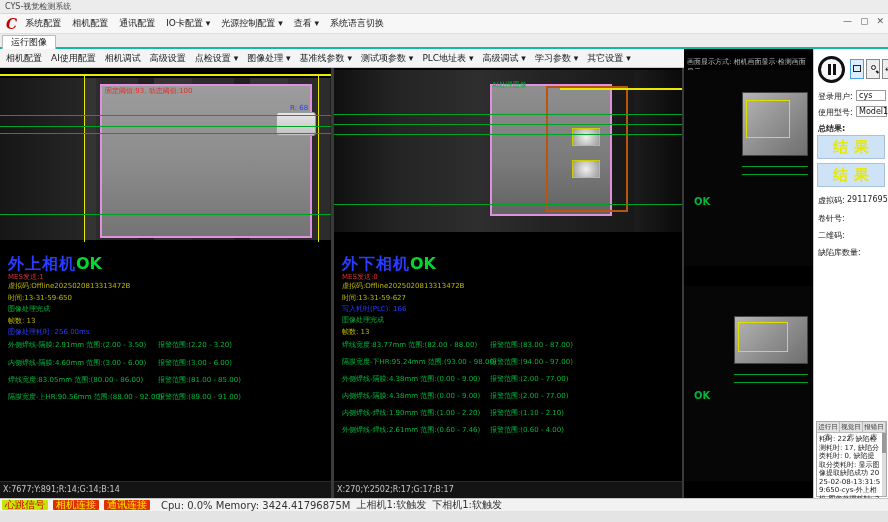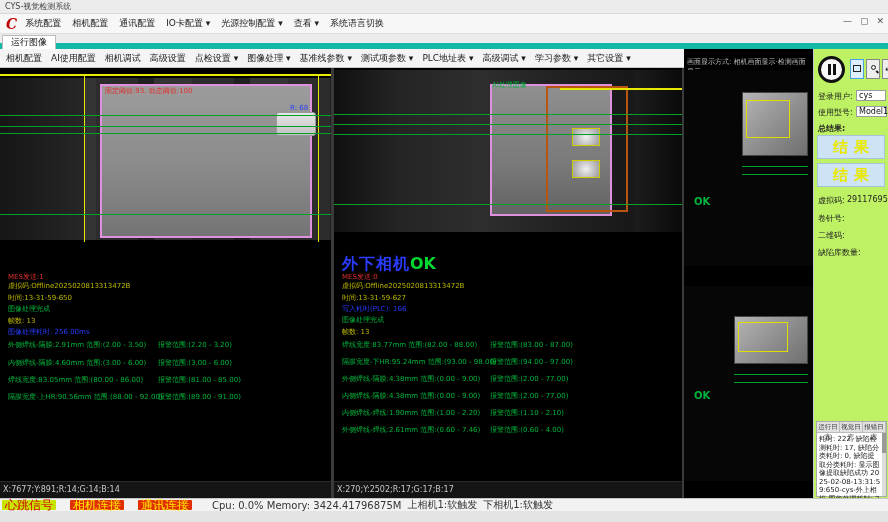--- a/index.html
+++ b/index.html
@@ -5,56 +5,56 @@
   html,body{margin:0;padding:0;background:#9a9a9a;}
   *{box-sizing:border-box;font-family:"DejaVu Sans","Liberation Sans",sans-serif;}
   #root{position:relative;width:888px;height:522px;background:#000;overflow:hidden;}
   .ab{position:absolute;}
   
   .titlebar{left:0;top:0;width:888px;height:14px;background:#ececec;border-bottom:1px solid #d8d8d8;color:#444;font-size:8px;line-height:14px;padding-left:5px;}
   .menubar{left:0;top:14px;width:888px;height:20px;background:#f7f7f7;border-bottom:1px solid #e0e0e0;display:flex;align-items:center;}
   .logo{color:#c00000;font-family:"DejaVu Serif","Liberation Serif",serif;font-style:italic;font-weight:bold;font-size:14px;margin:0 8px 0 6px;}
   .menu-item{font-size:9px;color:#222;margin-right:11px;cursor:default;}
   .win-controls{position:absolute;right:4px;top:2px;display:flex;gap:8px;color:#555;font-size:9px;}
-  .tabrow{left:0;top:34px;width:888px;height:15px;background:#ececec;border-bottom:6px solid #14b8a6;padding-left:8px;}
+  .tabrow{left:0;top:34px;width:888px;height:15px;background:#ececec;border-bottom:2px solid #14b8a6;padding-left:8px;}
   .tab{position:absolute;left:2px;top:1px;height:14px;padding:0 8px;background:#fff;border:1px solid #bbb;border-bottom:none;font-size:9px;line-height:13px;color:#222;}
   .toolbar2{left:0;top:49px;width:813px;height:19px;background:#f4f4f4;border-bottom:1px solid #c9c9c9;display:flex;align-items:center;padding-left:6px;}
   .tool-item{font-size:9px;color:#1a1a1a;margin-right:9px;white-space:nowrap;}
   
   .panel{background:#000;overflow:hidden;}
   .caption{position:absolute;left:0;width:100%;height:17px;background:#141414;border-top:1px solid #2a2a2a;color:#c8c8c8;font-size:8px;line-height:16px;padding-left:3px;}
   .hgreen{position:absolute;height:1px;background:#00a326;}
   .vyellow{position:absolute;width:1px;background:#e8e800;}
   .hyellow{position:absolute;height:2px;background:#e8e800;}
   .f7{font-size:7px;}
   .g{color:#00b63c;}  .y{color:#bdb800;}  .b{color:#2a3cff;}  .r{color:#e03030;}
   .cam-title{font-size:16px;font-weight:bold;color:#2a3cff;letter-spacing:1px;}
   .cam-ok{font-size:16px;font-weight:bold;color:#00d830;}
   
-  .sidebar{left:813px;top:49px;width:75px;height:449px;background:#bef264;border-left:1px solid #c8c8c8;}
+  .sidebar{left:813px;top:49px;width:75px;height:449px;background:#ffffff;border-left:1px solid #c8c8c8;}
   .sb-label{position:absolute;font-size:8px;color:#222;}
   .sb-value{position:absolute;height:11px;background:#fff;border:1px solid #9a9a9a;font-size:8px;line-height:10px;color:#111;padding-left:2px;}
   .result-box{position:absolute;left:3px;width:68px;height:24px;background:#cfe3f7;border:1px solid #a8c2dd;color:#e8e800;font-weight:bold;font-size:15px;text-align:center;line-height:23px;letter-spacing:6px;text-indent:6px;}
   .log-panel{position:absolute;left:2px;top:372px;width:71px;height:76px;background:#fff;border:1px solid #aaa;}
   .log-tabs{display:flex;background:#e2e2e2;border-bottom:1px solid #bbb;height:11px;}
   .log-tab{flex:1;font-size:6.5px;color:#333;text-align:center;line-height:10px;border-right:1px solid #bbb;}
   .log-body{font-size:7px;color:#222;line-height:8.5px;padding:2px 5px 2px 2px;word-break:break-all;}
   .log-scroll{position:absolute;right:0;top:11px;width:4px;height:63px;background:#ddd;}
   .log-thumb{position:absolute;right:0;top:11px;width:4px;height:20px;background:#999;}
   .pause-btn{position:absolute;left:4px;top:7px;width:27px;height:27px;border:3px solid #111;border-radius:50%;background:#f8f8f8;}
   .pause-bars{position:absolute;left:7px;top:5px;width:8px;height:11px;border-left:3px solid #111;border-right:3px solid #111;}
   .mini-btn{position:absolute;top:10px;width:14px;height:20px;background:#eee;border:1px solid #888;}
   .mini-btn.sel{border:1px solid #4aa0e0;background:#ddeeff;}
   .glyph-screen{position:absolute;left:2px;top:5px;width:8px;height:7px;border:1.5px solid #222;}
   .glyph-dot{position:absolute;left:4px;top:5px;width:5px;height:5px;border:1.5px solid #222;border-radius:50%;}
   .glyph-dot:after{content:"";position:absolute;left:4px;top:5px;width:3px;height:1.5px;background:#222;transform:rotate(45deg);}
   .glyph-arrow{position:absolute;left:2px;top:4px;font-size:9px;color:#222;}
   
   .statusbar{left:0;top:498px;width:888px;height:13px;background:#f2f2f2;border-top:1px solid #c5c5c5;display:flex;align-items:center;padding-left:2px;}
-  .badge{font-size:12px;padding:0 3px;margin-right:14px;line-height:10px;border-radius:1px;}
+  .badge{font-size:10px;padding:0 3px;margin-right:5px;line-height:10px;border-radius:1px;}
   .badge-hb{background:#c8e400;color:#d00000;}
   .badge-err{background:#e03000;color:#ffe800;}
   .status-text{font-size:10px;color:#333;margin-left:6px;}
   .thumb-img{position:absolute;background:linear-gradient(135deg,#b5b5b5,#8d8d8d 55%,#6f6f6f);border:1px solid #444;}
   .ybox{position:absolute;border:1px solid #dede00;}
 </style>
 </head>
 <body>
 
 <div id="root">
@@ -106,20 +106,23 @@
     <div class="hyellow" style="left:0;top:6px;width:331px;"></div>
     <div class="vyellow" style="left:84px;top:6px;height:168px;"></div>
     <div class="vyellow" style="left:318px;top:6px;height:168px;"></div>
     <div class="hgreen" style="left:0;top:47px;width:331px;"></div>
     <div class="hgreen" style="left:0;top:58px;width:331px;"></div>
     <div class="hgreen" style="left:0;top:65px;width:331px;"></div>
     <div class="hgreen" style="left:0;top:146px;width:331px;"></div>
     <div class="ab r f7" style="left:105px;top:18px;">固定阈值:93, 动态阈值:100</div>
     <div class="ab b f7" style="left:290px;top:36px;">R: 68</div>
 
+    <div class="ab" style="left:8px;top:186px;">
+      <span class="cam-title">外上相机</span><span class="cam-ok">OK</span>
+    </div>
     <div class="ab r f7" style="left:8px;top:204px;">MES发送:1</div>
     <div class="ab y f7" style="left:8px;top:213px;">虚拟码:Offline2025020813313472B</div>
     <div class="ab y f7" style="left:8px;top:225px;">时间:13-31-59-650</div>
     <div class="ab g f7" style="left:8px;top:236px;">图像处理完成</div>
     <div class="ab y f7" style="left:8px;top:248px;">帧数: 13</div>
     <div class="ab b f7" style="left:8px;top:259px;">图像处理耗时: 256.00ms</div>
 
     <div class="ab g f7" style="left:8px;top:272px;">外侧焊线-隔膜:2.91mm 范围:(2.00 - 3.50)</div>
     <div class="ab g f7" style="left:158px;top:272px;">报警范围:(2.20 - 3.20)</div>
     <div class="ab g f7" style="left:8px;top:290px;">内侧焊线-隔膜:4.60mm 范围:(3.00 - 6.00)</div>

